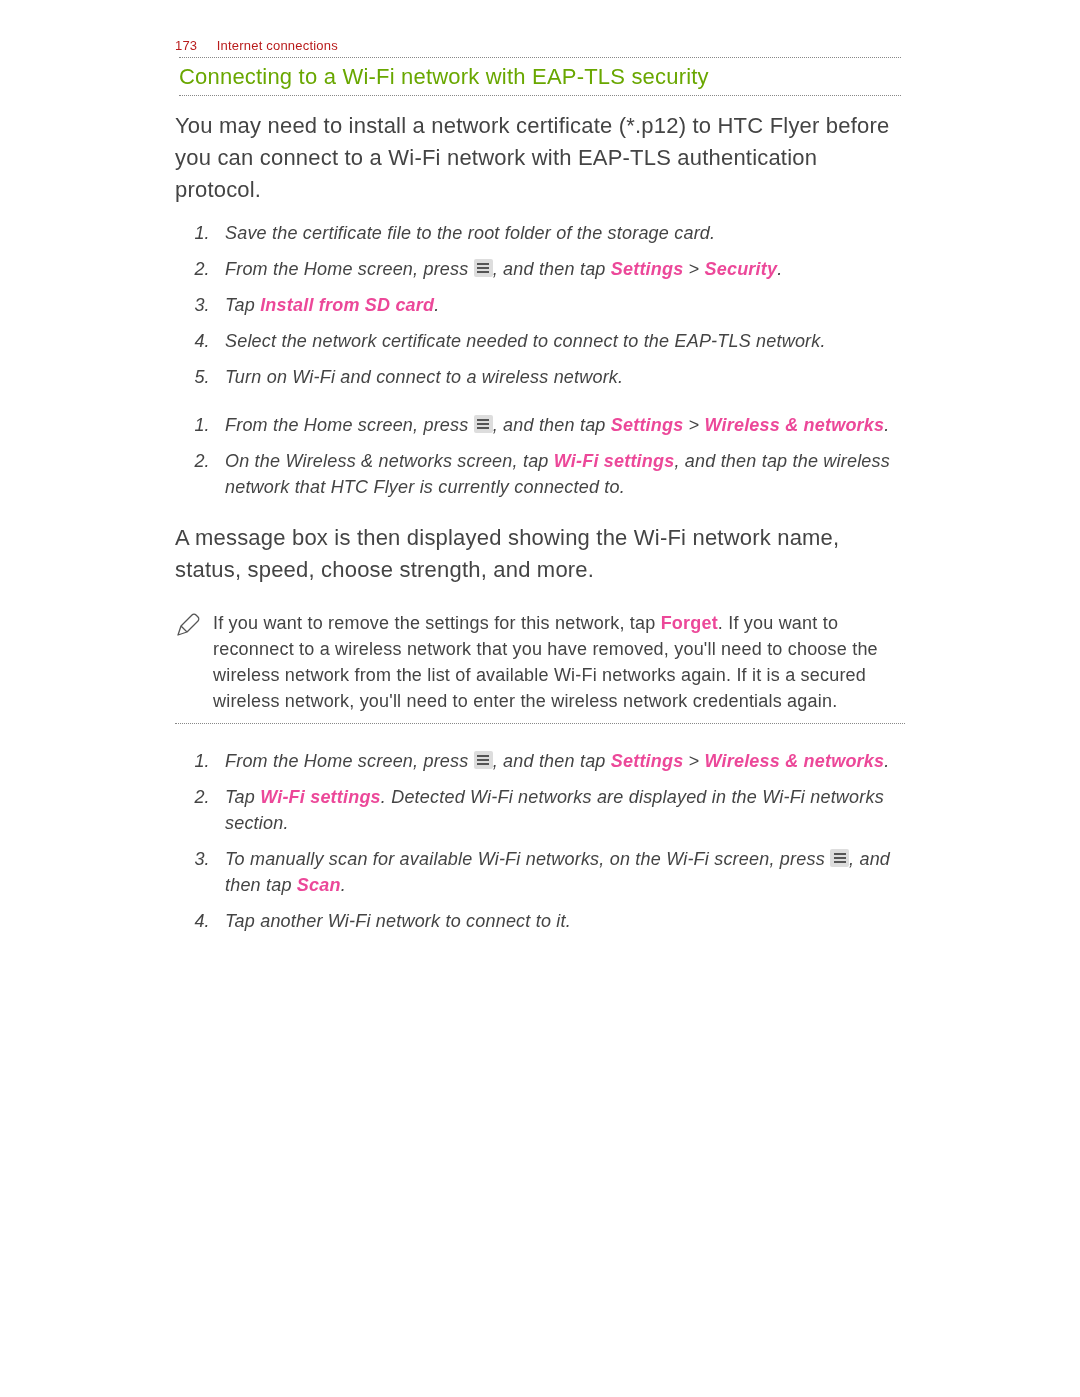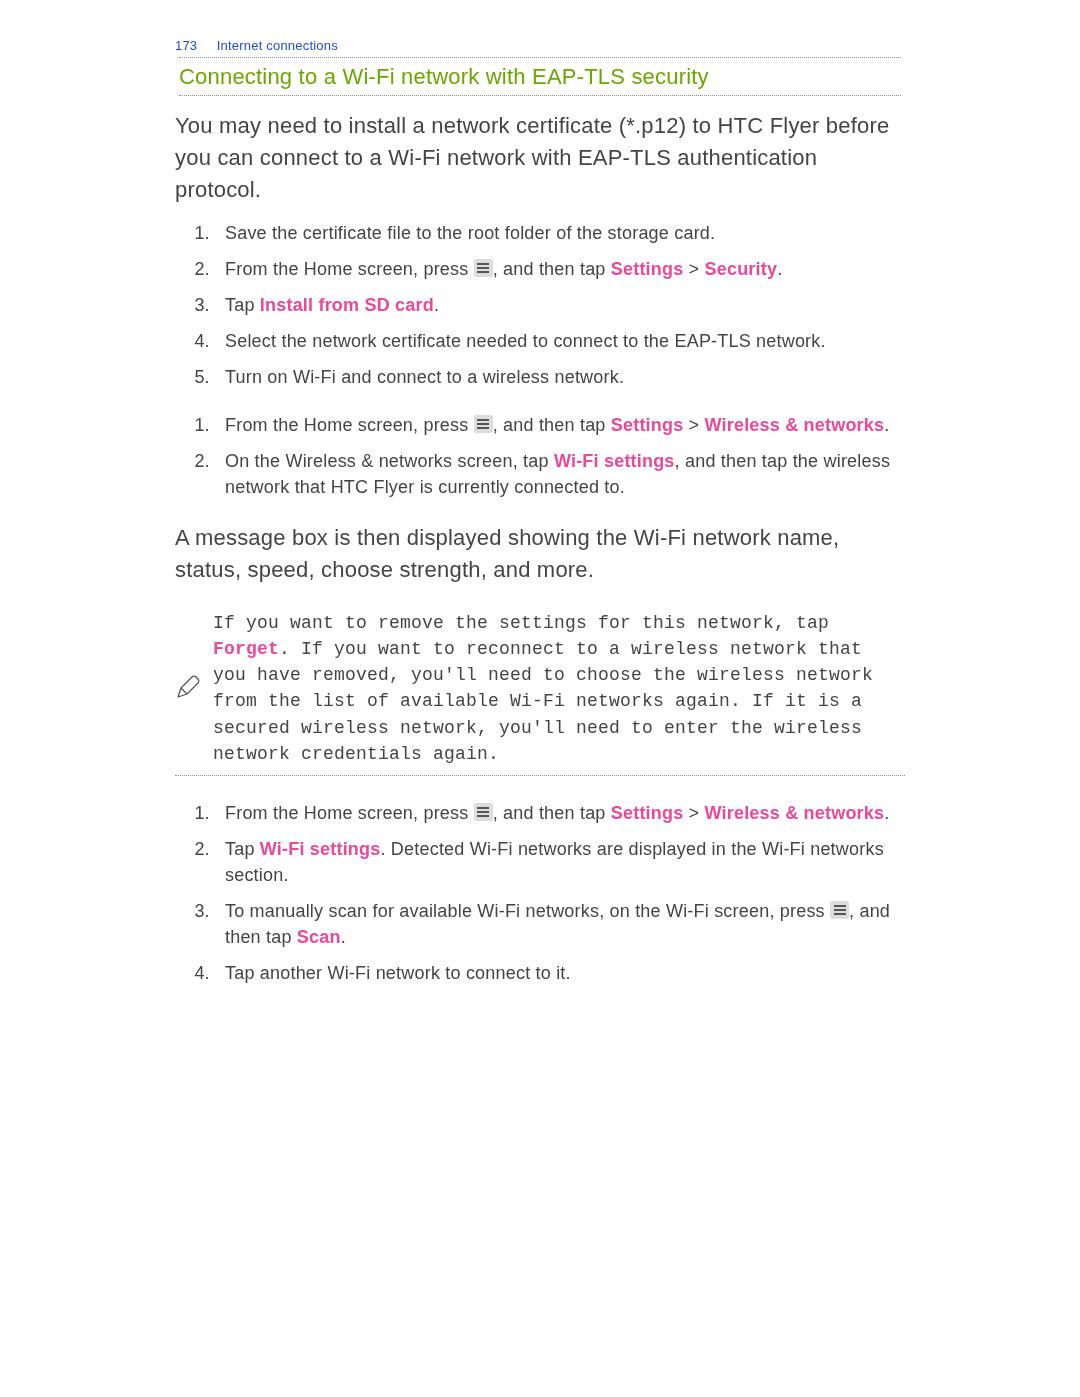--- a/index.html
+++ b/index.html
@@ -9,21 +9,21 @@
       background: #fff;
       color: #333;
       width: 1080px;
       padding: 0;
     }
     .page {
       padding: 38px 175px 40px 175px;
     }
     .header-line {
       font-size: 13px;
-      color: #1d4ed8;
+      color: #b91c1c;
       letter-spacing: 0.2px;
     }
     .header-line .page-num {
       display: inline-block;
       width: 38px;
     }
     .section-heading {
       font-size: 22px;
       color: #69a700;
       font-weight: 400;
@@ -44,42 +44,42 @@
       font-size: 18px;
       color: #444;
       padding-left: 40px;
       margin: 10px 0 22px 0;
       letter-spacing: 0.2px;
     }
     ol.steps li {
       padding-left: 10px;
       margin-bottom: 10px;
       line-height: 1.45;
+      font-style: italic;
     }
     .bold { font-weight: 600; color: #ec4899; }
     .menu-icon {
       display: inline-flex;
       width: 19px;
       height: 18px;
       background: #ddd;
       border-radius: 2px;
       vertical-align: middle;
       position: relative;
       top: -2px;
       align-items: center;
       justify-content: center;
     }
     .menu-icon svg { width: 14px; height: 12px; }
     .note-box {
       display: flex;
       margin: 10px 0 24px 0;
       padding: 10px 0 8px 0;
       border-bottom: 1px dotted #888;
-      align-items: center;
-      font-family: Liberation Mono, monospace;
+      align-items: flex-start;
     }
     .note-box .pencil {
       width: 26px;
       flex: none;
       margin-right: 12px;
       margin-top: 2px;
     }
     .note-box .pencil svg { width: 26px; height: 26px; }
     .note-box .note-text {
       font-size: 18px;

